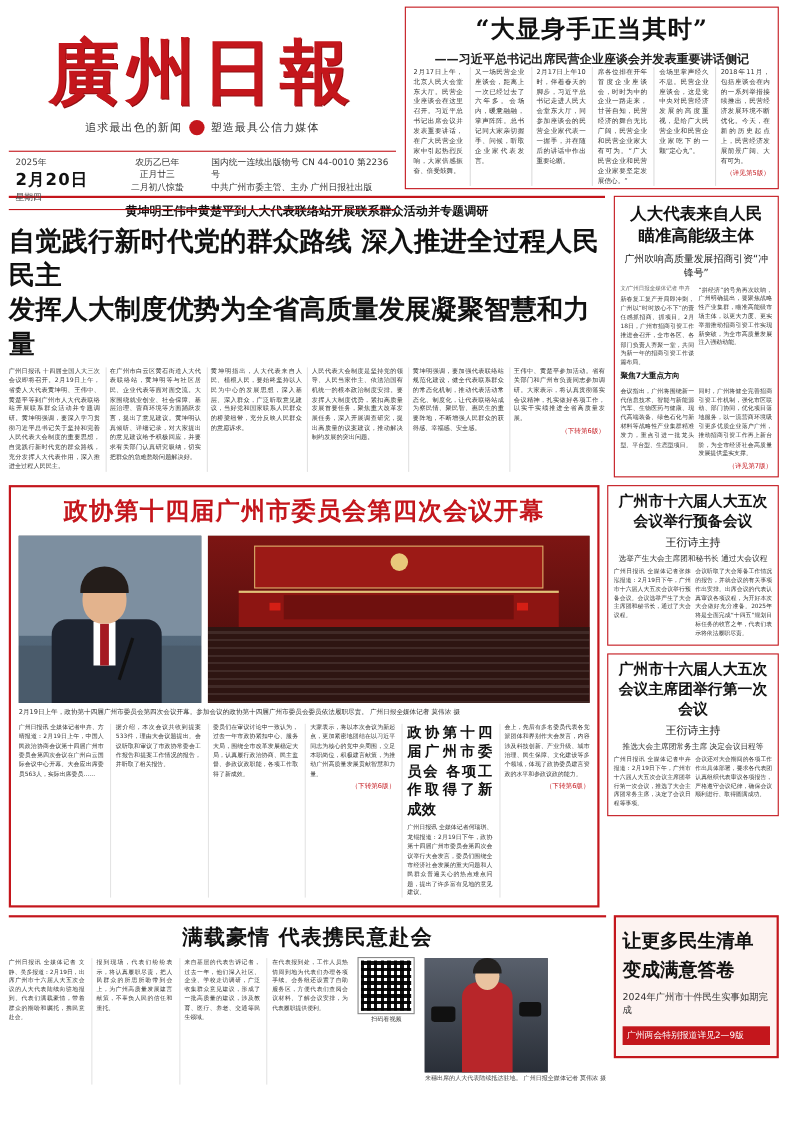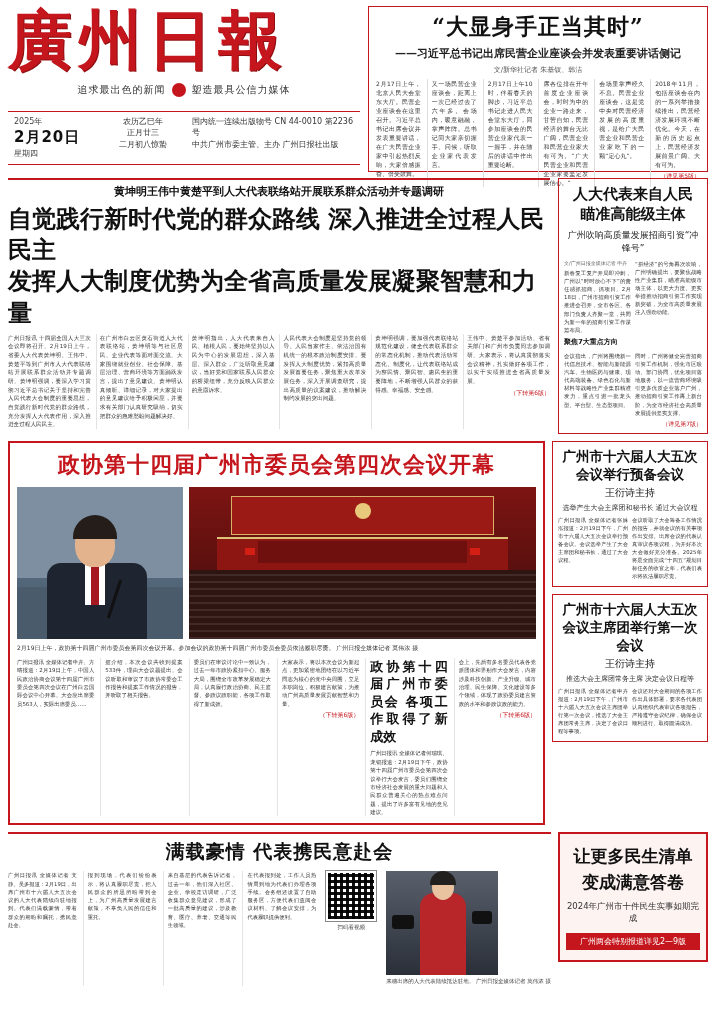--- a/index.html
+++ b/index.html
@@ -16,21 +16,22 @@
   
   .masthead { display:flex; gap:8px; height:166px; }
   .mast-left { width:352px; position:relative; }
   .logo {
     font-family:"DejaVu Serif","Liberation Serif",serif;
     font-weight:bold;
     font-size:64px;
     letter-spacing:6px;
     color:#c4161c;
     line-height:1.05;
-    text-align:left;
+    margin-top:26px;
+    text-align:center;
     text-shadow:1px 1px 0 #8e0f12;
   }
   .mast-slogan {
     margin-top:10px;
     text-align:right;
     font-size:10px;
     color:#333;
     letter-spacing:1px;
     display:flex; align-items:center; justify-content:center; gap:6px;
   }
@@ -118,21 +119,21 @@
   .b4-txt:first-child{border-left:none;padding-left:0;}
   .qr-wrap { width:58px; text-align:center; }
   .qr { width:50px;height:50px;margin:0 auto; background:
      repeating-linear-gradient(0deg,#111 0 3px,#fff 3px 6px),
      repeating-linear-gradient(90deg,#111 0 3px,transparent 3px 6px);
      background-blend-mode:multiply; border:2px solid #fff; outline:1px solid #888;}
   .qr-cap { font-size:5.5px; color:#444; margin-top:3px; line-height:1.4;}
   .photo-c { width:112px; height:104px; background:#3a3a44; position:relative; overflow:hidden;}
 
   .b4-right { width:150px; }
-  .promo { border:2px solid #c4161c; padding:10px 6px; text-align:center; background:#fdf3f1;}
+  .promo { border:2px solid #c4161c; padding:10px 6px; background:#fdf3f1;}
   .promo-l1 { font-family:"DejaVu Serif",serif; font-weight:bold; font-size:17px; color:#111; line-height:1.5;}
   .promo-l3 { font-size:8.5px; color:#333; margin-top:6px;}
   .promo-badge { margin-top:8px; background:#c4161c; color:#fff; font-size:8px; padding:3px 4px; }
 
   
   .pa-bg{position:absolute;inset:0;background:linear-gradient(#6b7f91,#44586b);}
   .pa-wall{position:absolute;left:0;top:0;width:100%;height:60%;background:#7d8fa0;}
   .pa-desk{position:absolute;left:0;bottom:0;width:100%;height:34%;background:#4a5b6b;}
   .pa-head{position:absolute;left:58px;top:34px;width:40px;height:46px;border-radius:50% 50% 45% 45%;background:#e3b38d;}
   .pa-hair{position:absolute;left:56px;top:28px;width:44px;height:24px;border-radius:22px 22px 0 0;background:#241d1a;}
@@ -187,21 +188,20 @@
         <div class="meta-col info">
           <div>国内统一连续出版物号 CN 44-0010  第2236号</div>
           <div>中共广州市委主管、主办    广州日报社出版</div>
         </div>
       </div>
     </div>
 
     <div class="mast-right">
       <div class="hl-title">“大显身手正当其时”</div>
       <div class="hl-sub">——习近平总书记出席民营企业座谈会并发表重要讲话侧记</div>
-      <div class="hl-byline">文/新华社记者 朱基钗、韩洁</div>
       <div class="hl-cols">
         <div>2月17日上午，北京人民大会堂东大厅。民营企业座谈会在这里召开。习近平总书记出席会议并发表重要讲话，在广大民营企业家中引起热烈反响，大家倍感振奋、倍受鼓舞。</div>
         <div>又一场民营企业座谈会，距离上一次已经过去了六年多。会场内，暖意融融，掌声阵阵。总书记同大家亲切握手、问候，听取企业家代表发言。</div>
         <div>2月17日上午10时，伴着春天的脚步，习近平总书记走进人民大会堂东大厅，同参加座谈会的民营企业家代表一一握手，并在随后的讲话中作出重要论断。</div>
         <div>席各位排在开年首度企业座谈会，时时为中的企业一路走来，甘苦自知，民营经济的舞台无比广阔，民营企业和民营企业家大有可为。“广大民营企业和民营企业家要坚定发展信心。”</div>
         <div>会场里掌声经久不息。民营企业座谈会，这是党中央对民营经济发展的高度重视，是给广大民营企业和民营企业家吃下的一颗“定心丸”。</div>
         <div>
           <span>2018年11月，包括座谈会在内的一系列举措接续推出，民营经济发展环境不断优化。今天，在新的历史起点上，民营经济发展前景广阔、大有可为。</span>
           <div class="cont-note">（详见第5版）</div>
         </div>

